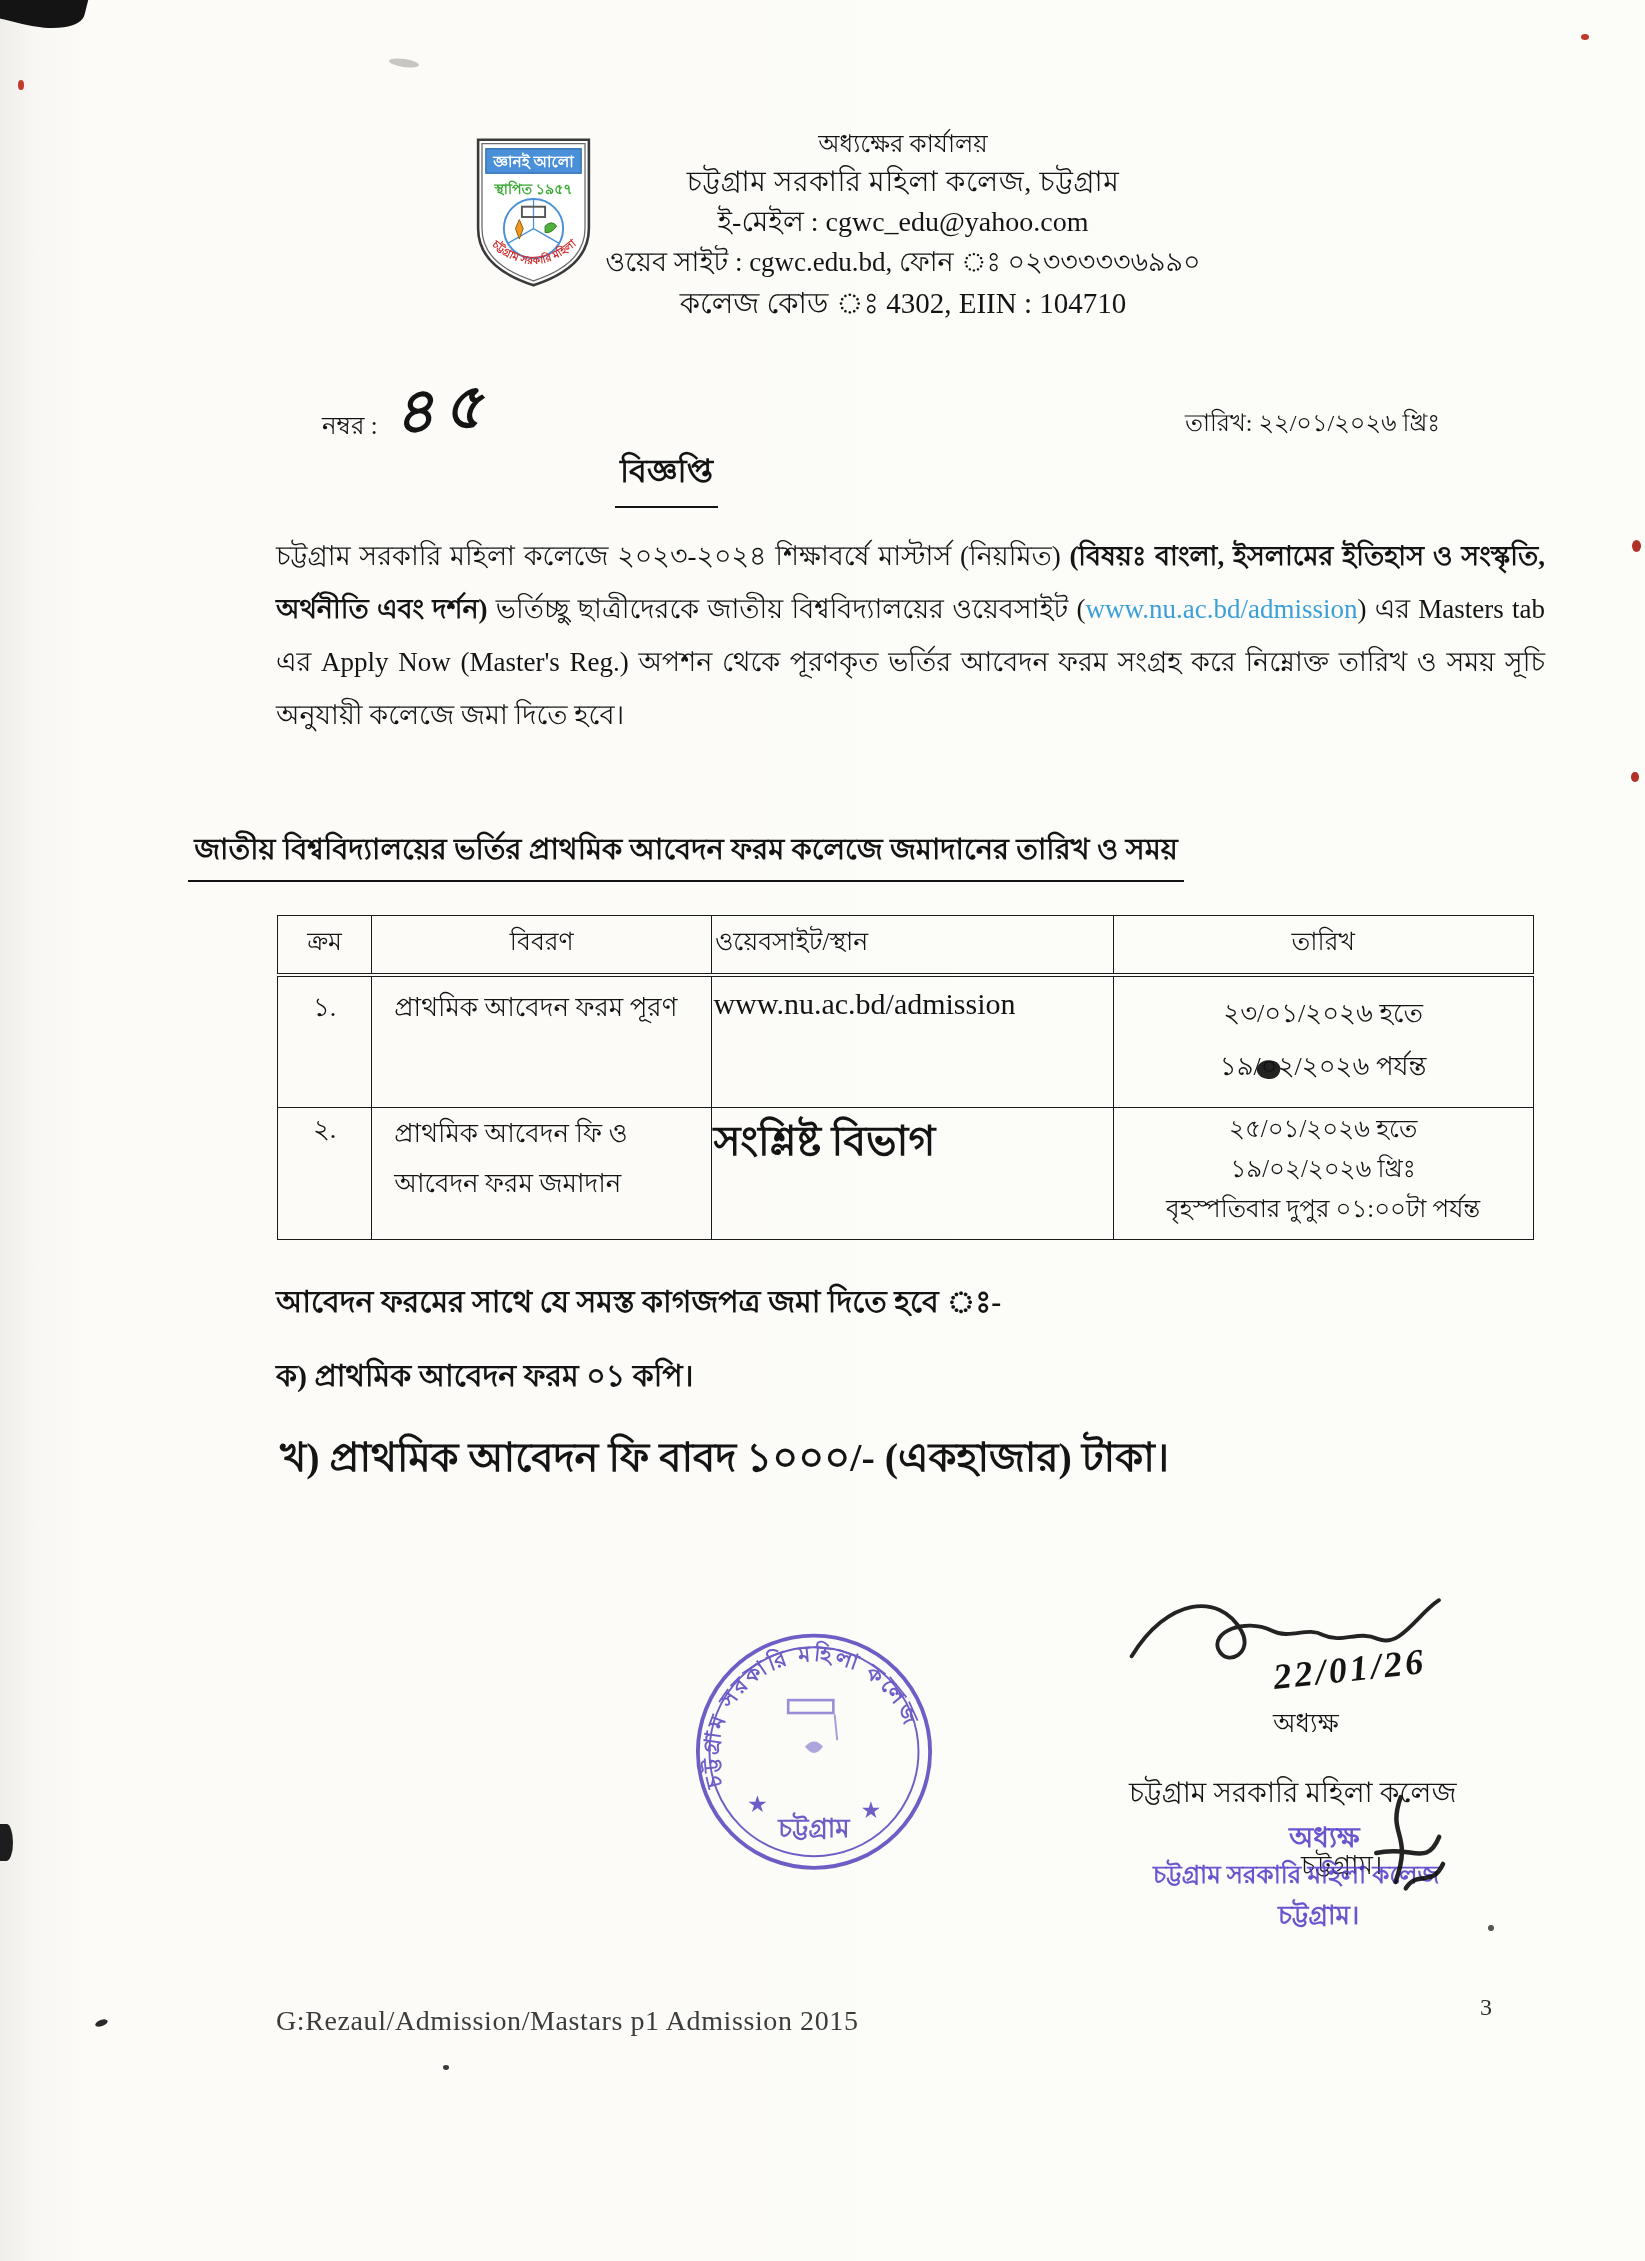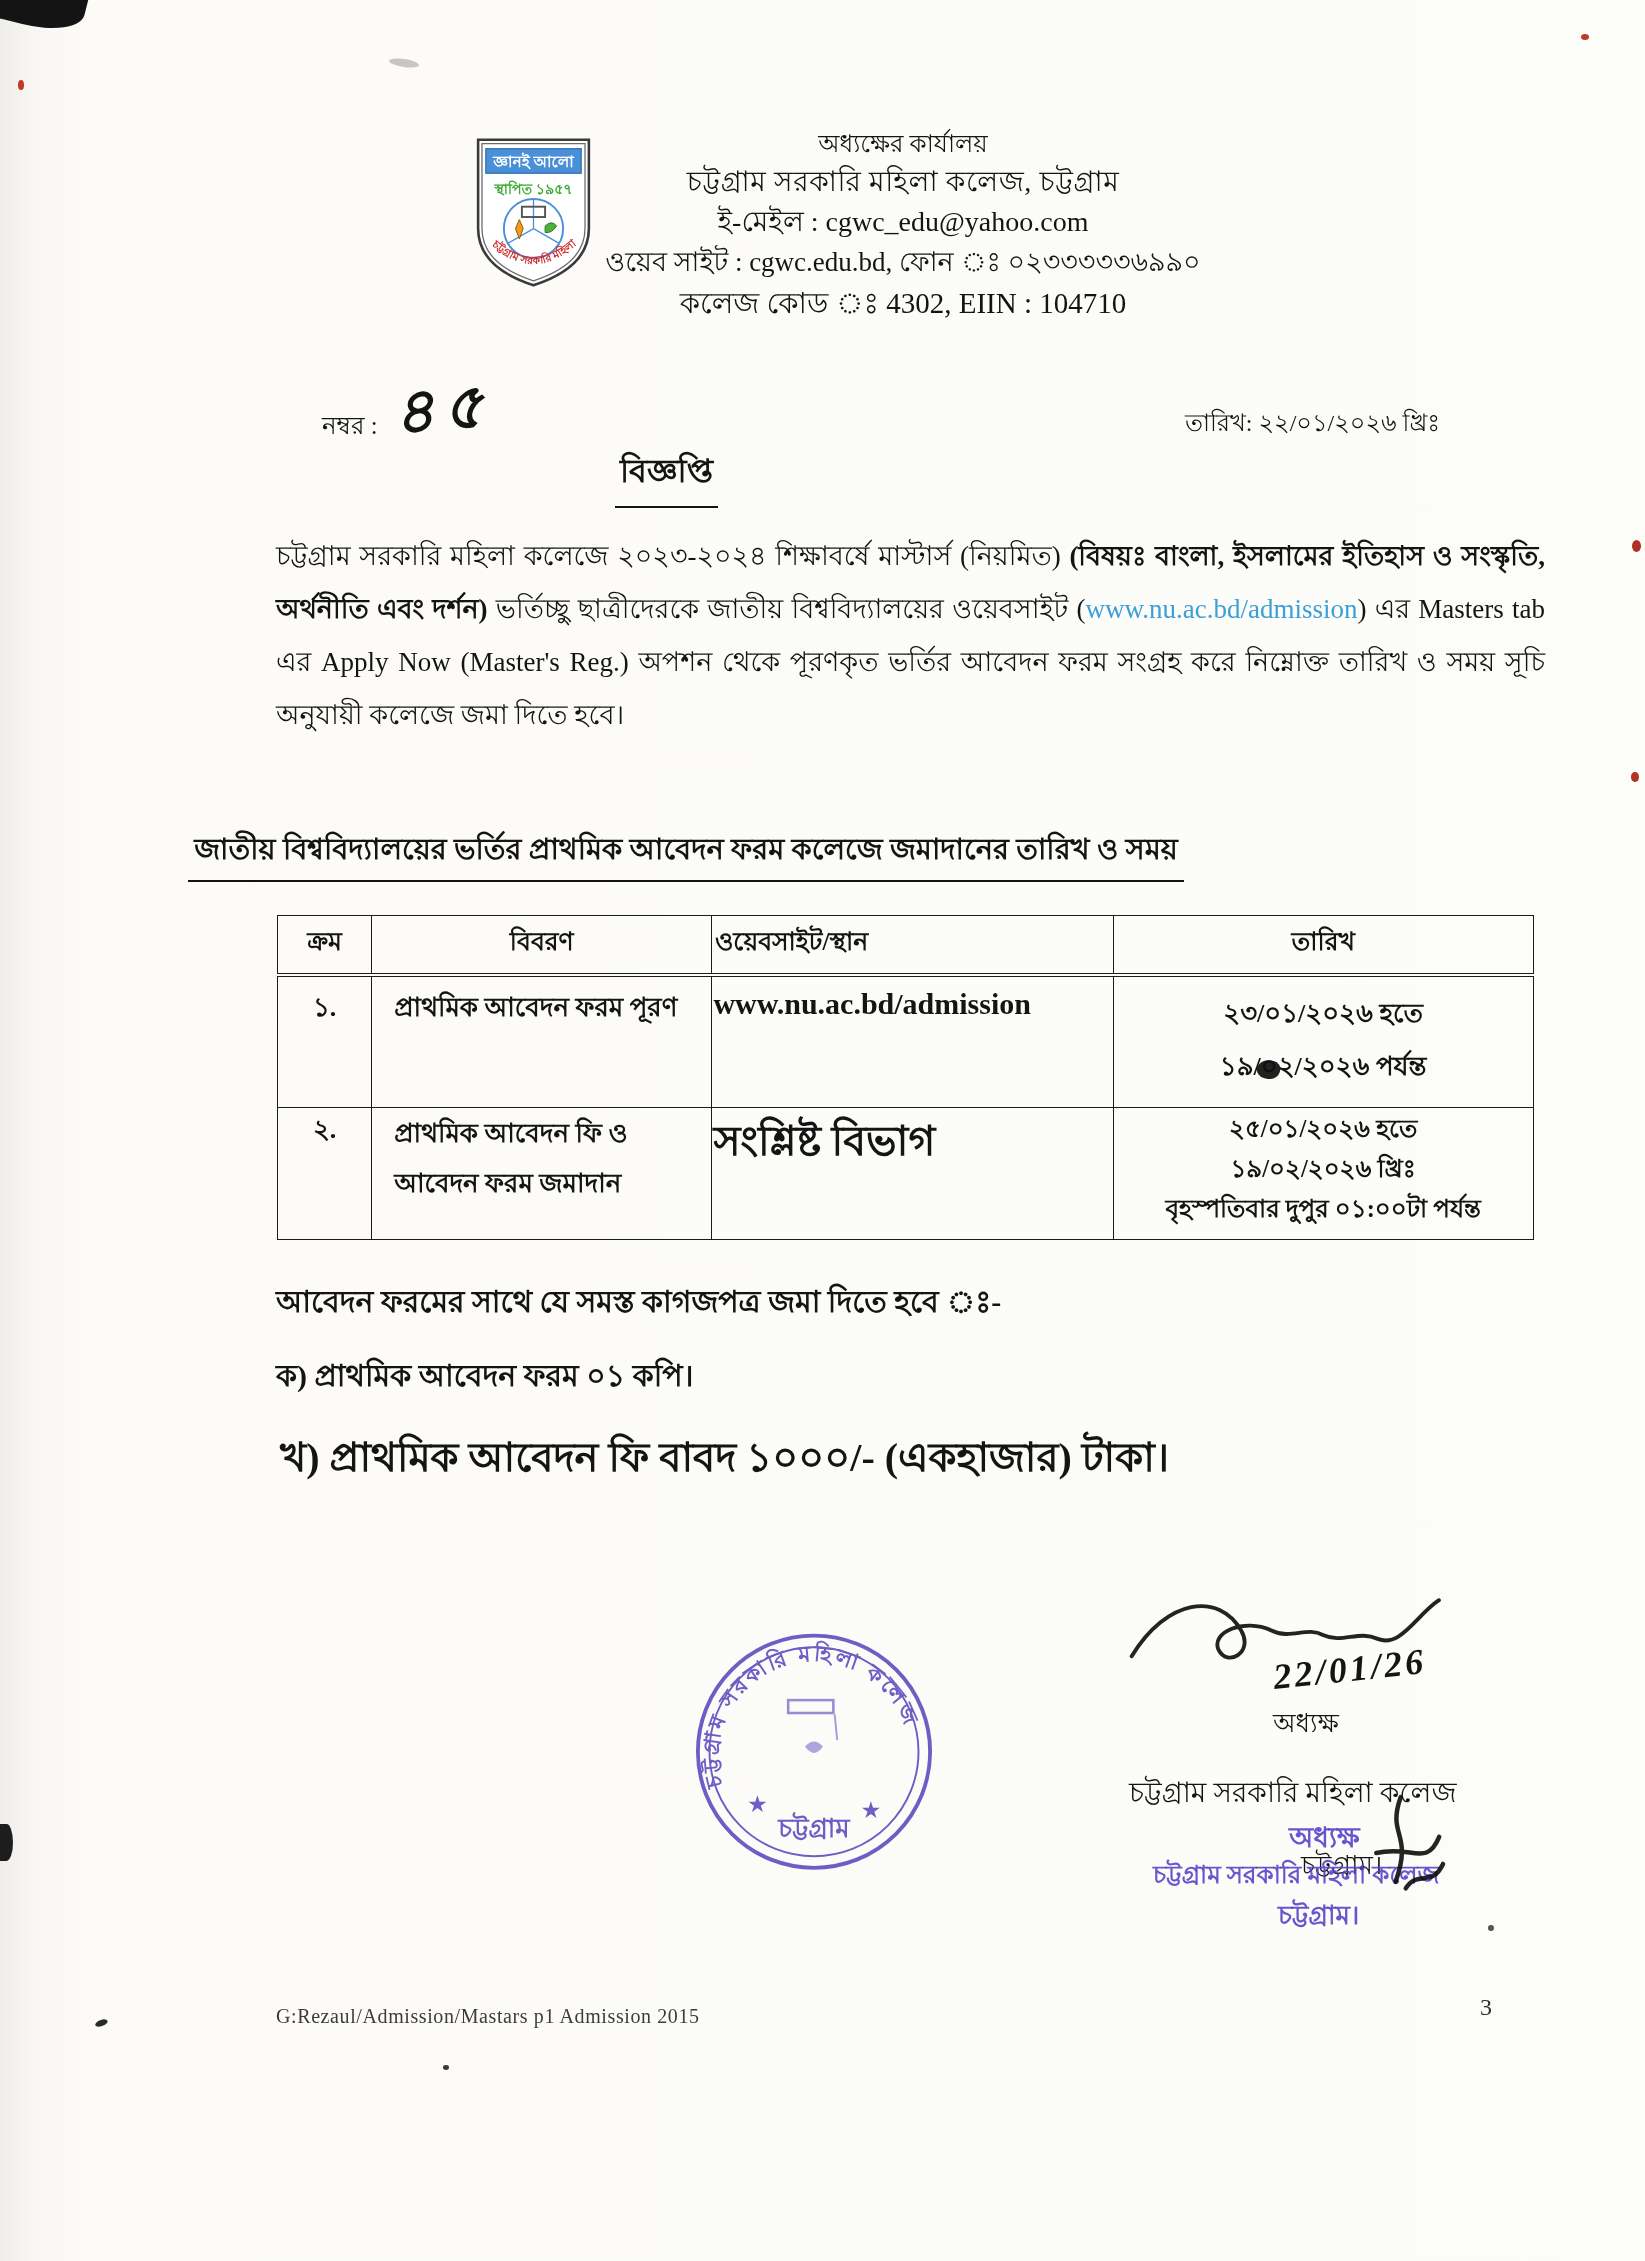--- a/index.html
+++ b/index.html
@@ -26,21 +26,21 @@
   .title span{display:inline-block; font-size:32px; font-weight:bold; border-bottom:2.6px solid #141414; padding:0 5.2px 6.4px 5.2px;}
   
   .para{left:276px; top:530px; width:1269px; font-size:27px; line-height:53px; text-align:justify;}
   .para b{font-weight:bold;}
   .link{color:#3b9fd8;}
   
   .tbl-caption{left:0; top:826px; width:1372px; text-align:center;}
   .tbl-caption span{display:inline-block; font-size:29px; font-weight:bold; border-bottom:2.6px solid #141414; padding:0 6.4px 5.2px 6.4px;}
   
   table.sched{position:absolute; left:277px; top:915px; width:1231px; border-collapse:collapse; table-layout:fixed;}
-  table.sched td,table.sched th{border:1.9px solid #1b1b1b; vertical-align:top; font-weight:bold;}
+  table.sched td,table.sched th{border:1.9px solid #1b1b1b; vertical-align:top; font-weight:normal;}
   table.sched th{font-size:25px; padding:6.4px 2.6px 7.7px 2.6px;}
   .c-sl{width:88px; text-align:center;}
   .c-desc{width:334px;}
   .c-site{width:395px; text-align:left;}
   .c-date{width:414px; text-align:center;}
   .r1 td{height:119px; padding-top:10.3px;}
   .r1 .c-sl{font-size:26px;}
   .r1 .c-desc{font-size:26px; padding-left:22px;}
   .r1 .c-site{font-size:30px;}
   .r1 .c-date{font-size:26px; line-height:53px;}
@@ -61,21 +61,21 @@
   .hand-date{left:1273px; top:1648px; font-size:36px; font-style:italic; font-weight:600; letter-spacing:3.2px; transform:rotate(-6deg);}
   .sig-desig{left:1273px; top:1703px; font-size:26px;}
   .sig-org{left:1129px; top:1771px; font-size:28px;}
   .sig-place{left:1301px; top:1845px; font-size:26px;}
   .stamp-text{color:rgba(86,62,200,.88); font-weight:bold;}
   .st1{left:1289px; top:1816px; font-size:28px;}
   .st2{left:1153px; top:1856px; font-size:24.5px;}
   .st3{left:1278px; top:1895px; font-size:26px;}
   .scribble{left:1367px; top:1792px;}
   
-  .foot-l{left:276px; top:2005px; font-size:20px; color:#3c3c3c; letter-spacing:0.6px;}
+  .foot-l{left:276px; top:2005px; font-size:28px; color:#3c3c3c; letter-spacing:0.6px;}
   .foot-r{left:1480px; top:1994px; font-size:24px; color:#2e2e2e;}
   
   .spk{position:absolute;}
 </style>
 </head>
 <body>
 
 <div class="page">
 
   <svg class="abs" style="left:469px; top:132px;" width="129" height="161" viewBox="0 0 200 250">

